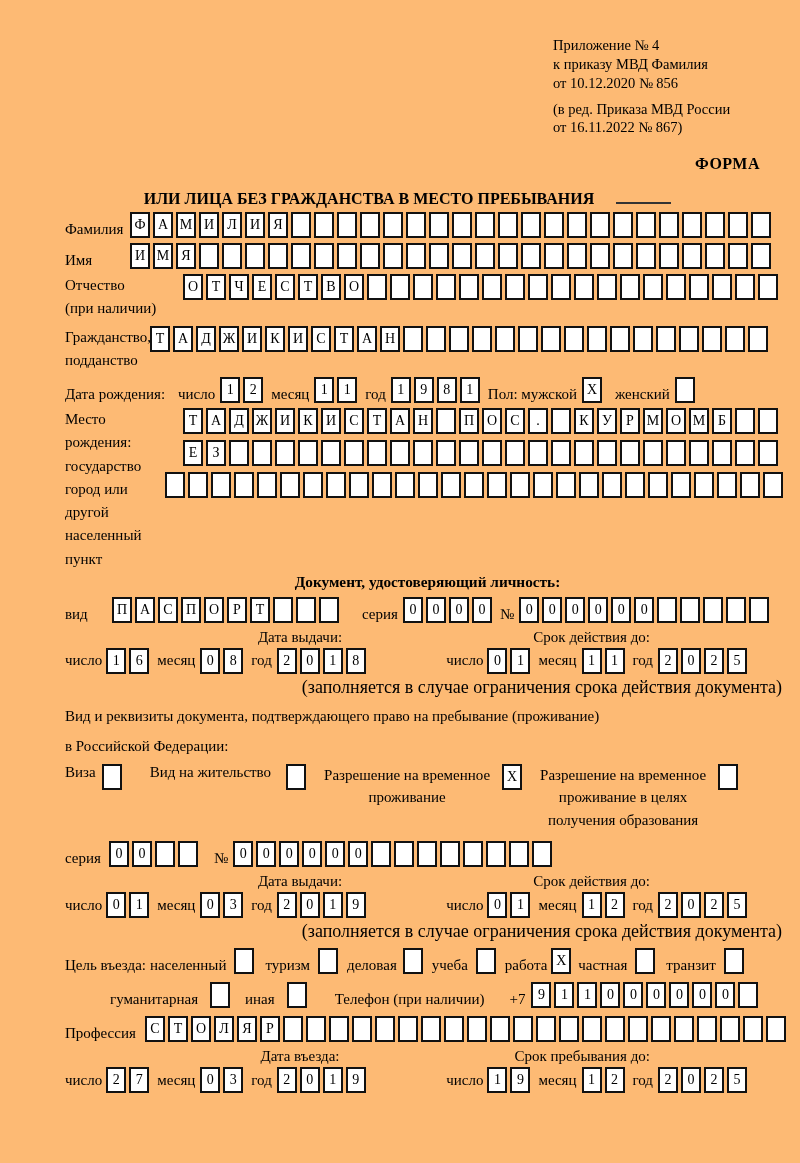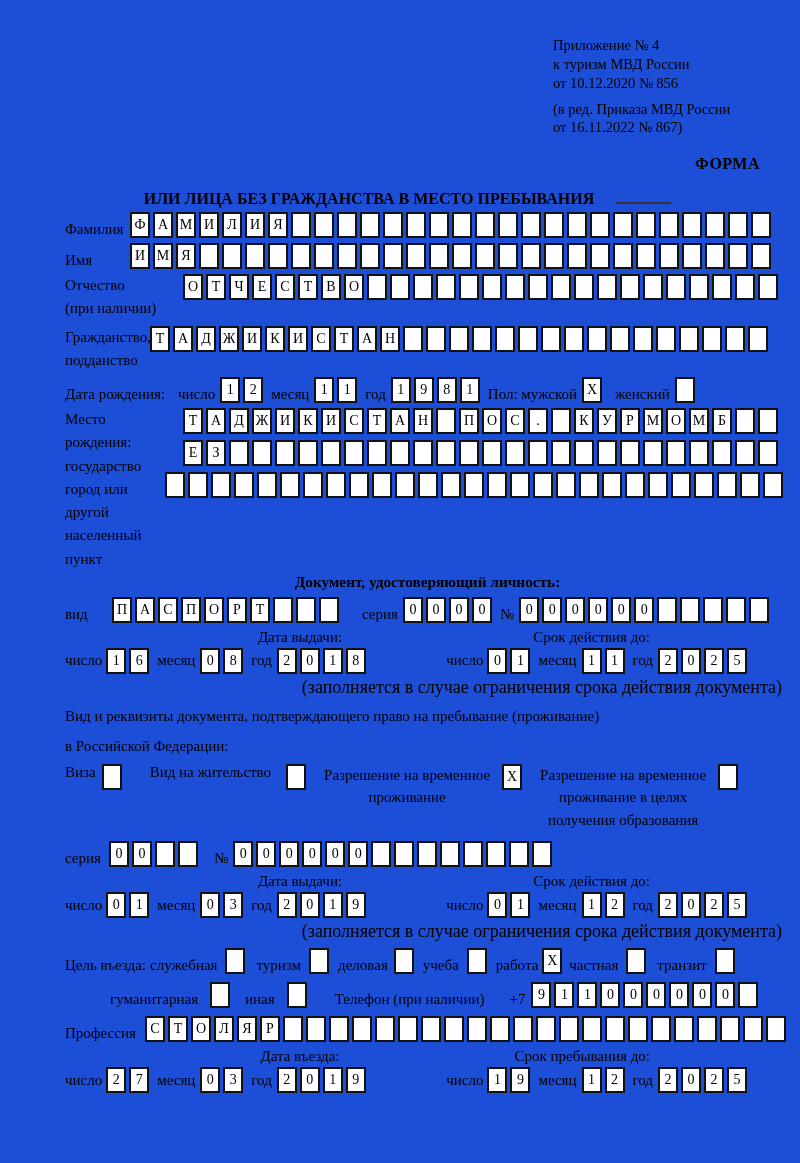--- a/index.html
+++ b/index.html
@@ -1,17 +1,17 @@
 <!DOCTYPE html>
 <html><head>
 <meta charset="utf-8">
 <style>
   html,body{margin:0;padding:0;background:#888;}
   .page{
-    width:800px;height:1163px;background:#1d4ed8;color:#000;
+    width:800px;height:1163px;background:#fdba74;color:#000;
     font-family:"Liberation Serif", serif;font-size:15px;
     box-sizing:border-box;padding:36px 10px 0 65px;
     position:relative;overflow:hidden;margin:0 auto;
   }
   .appendix{margin-left:488px;width:220px;line-height:1.3;font-size:14.5px;}
   .appendix .amend{margin-top:7px;}
   .forma{text-align:right;font-weight:bold;letter-spacing:.5px;margin:18px 30px 0 0;font-size:16px;}
   .title{font-weight:bold;font-size:16px;text-align:center;margin:14px 0 0 -40px;line-height:1.55;}
   .uline{display:inline-block;width:55px;border-bottom:2px solid #333;margin-left:22px;height:14px;}
   .sec{font-weight:bold;font-size:15.3px;margin:20px 0 13px 0;letter-spacing:.2px;}
@@ -43,21 +43,21 @@
   .cb-multi{text-align:center;line-height:1.5;}
   .stack .crow{margin-bottom:6px;}
 </style>
 </head>
 <body>
 
 <div class="page">
 
   <div class="appendix">
     <div>Приложение № 4</div>
-    <div>к туризм МВД России</div>
+    <div>к приказу МВД Фамилия</div>
     <div>от 10.12.2020 № 856</div>
     <div class="amend">(в ред. Приказа МВД России</div>
     <div>от 16.11.2022 № 867)</div>
   </div>
 
   <div class="forma">ФОРМА</div>
 
   <div class="title">
     <div><span>ИЛИ ЛИЦА БЕЗ ГРАЖДАНСТВА В МЕСТО ПРЕБЫВАНИЯ</span><span class="uline"></span></div>
   </div>
@@ -526,21 +526,21 @@
           <span class="cell">2</span>
           <span class="cell">5</span>
         </span>
     </span>
   </div>
   <div class="note-r">(заполняется в случае ограничения срока действия документа)</div>
 
   <div class="frow" style="margin-bottom:8px;">
     <span>Цель въезда:</span>
       <span class="g4"></span>
-    <span>служебная</span>
+    <span>населенный</span>
       <span class="g8"></span>
     <span class="cells">
         <span class="cell"></span>
       </span>
       <span class="g8"></span>
     <span>туризм</span>
       <span class="g8"></span>
     <span class="cells">
         <span class="cell"></span>
       </span>

